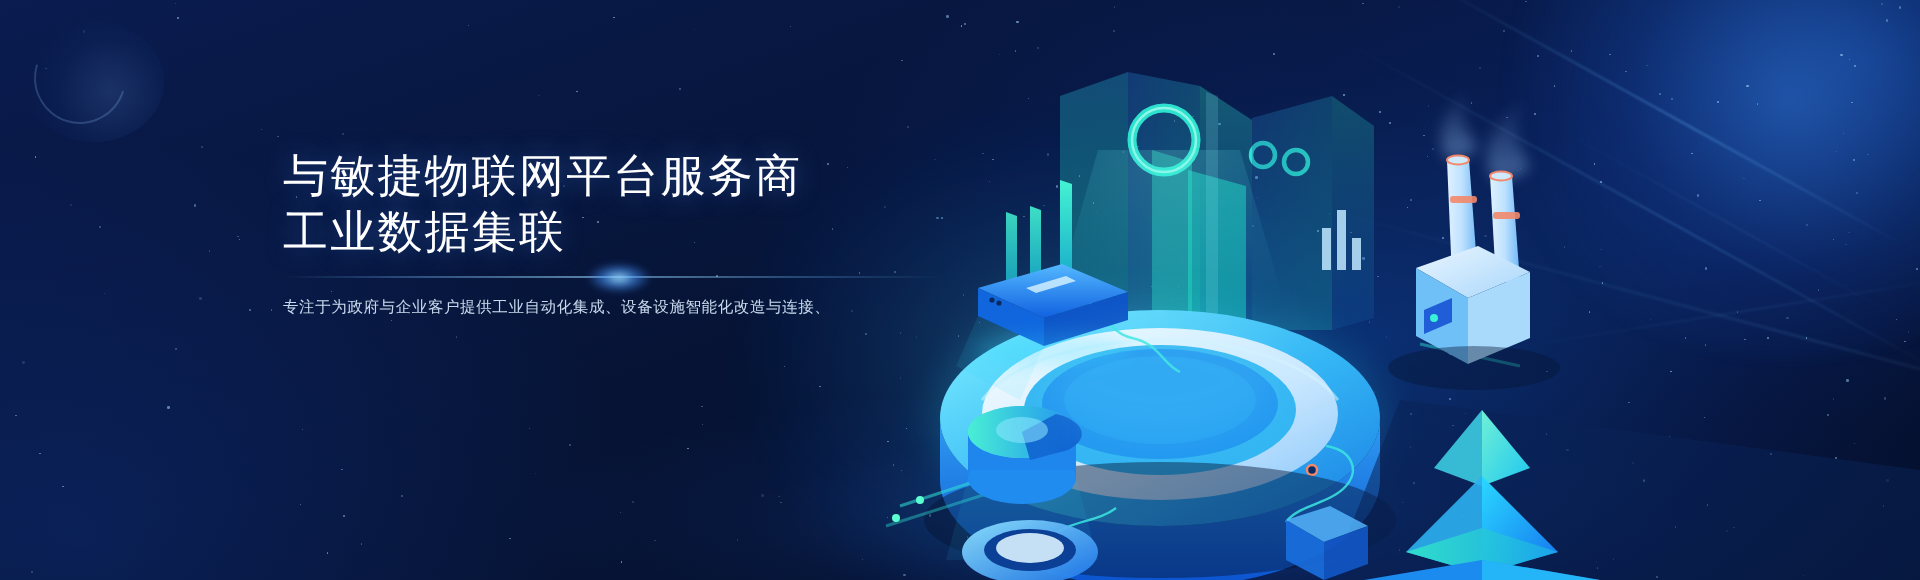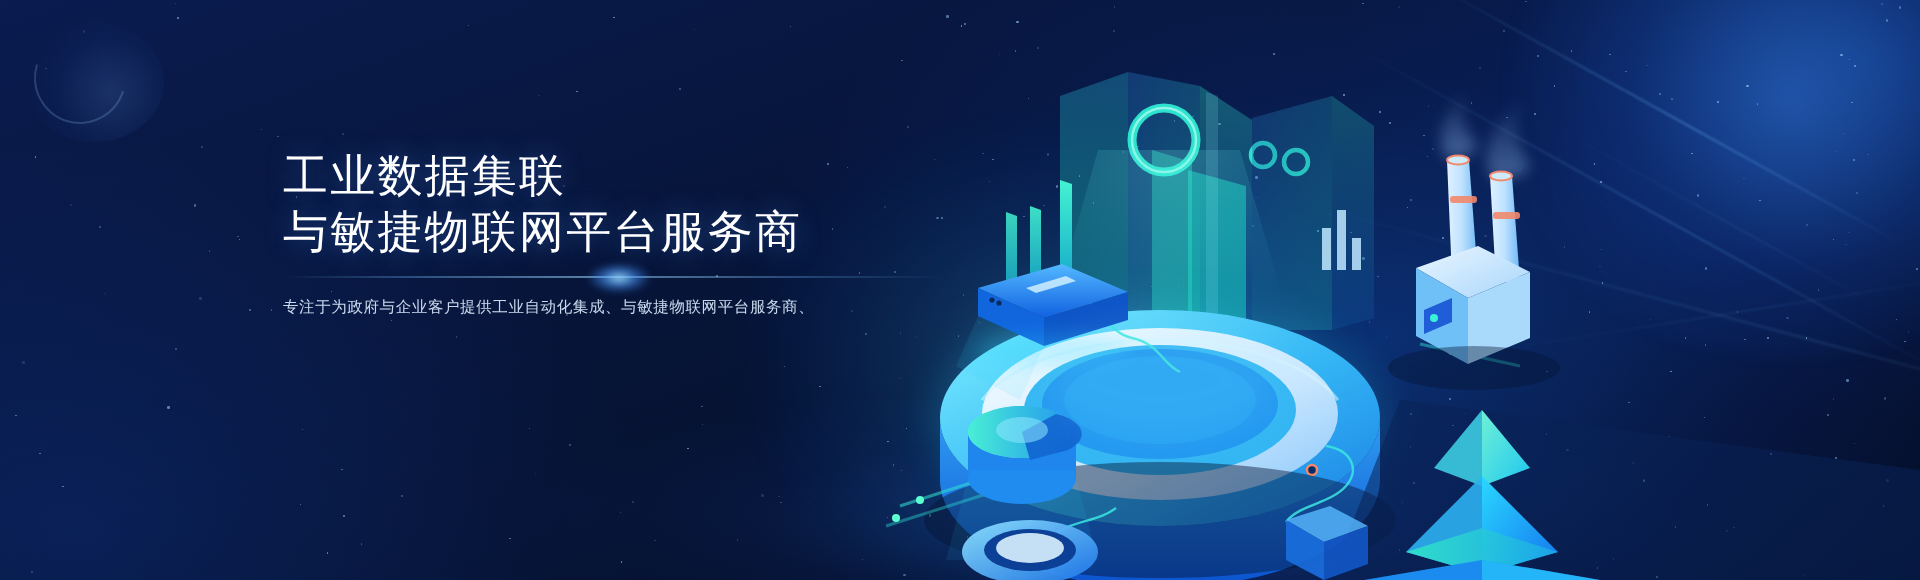--- a/index.html
+++ b/index.html
@@ -667,19 +667,19 @@
     <g opacity="0.9">
       <path d="M1286 520 L1330 506 L1368 526 L1324 542 Z" fill="#57b8ff" opacity="0.9"></path>
       <path d="M1286 520 L1324 542 L1324 580 L1286 560 Z" fill="#1a6fe0"></path>
       <path d="M1324 542 L1368 526 L1368 564 L1324 580 Z" fill="#1257c8"></path>
     </g>
 
     <ellipse cx="1160" cy="380" rx="120" ry="60" fill="#9ff6ff" opacity="0.10" filter="url(#blurMed)"></ellipse>
   </svg>
 
   <div class="copy">
+    <div class="title-line">与敏捷物联网平台服务商</div>
     <div class="title-line">工业数据集联</div>
-    <div class="title-line">与敏捷物联网平台服务商</div>
     <div class="title-underline"></div>
-    <div class="subtitle">专注于为政府与企业客户提供工业自动化集成、与敏捷物联网平台服务商、</div>
+    <div class="subtitle">专注于为政府与企业客户提供工业自动化集成、设备设施智能化改造与连接、</div>
   </div>
 
 </div>
 
 </body></html>

